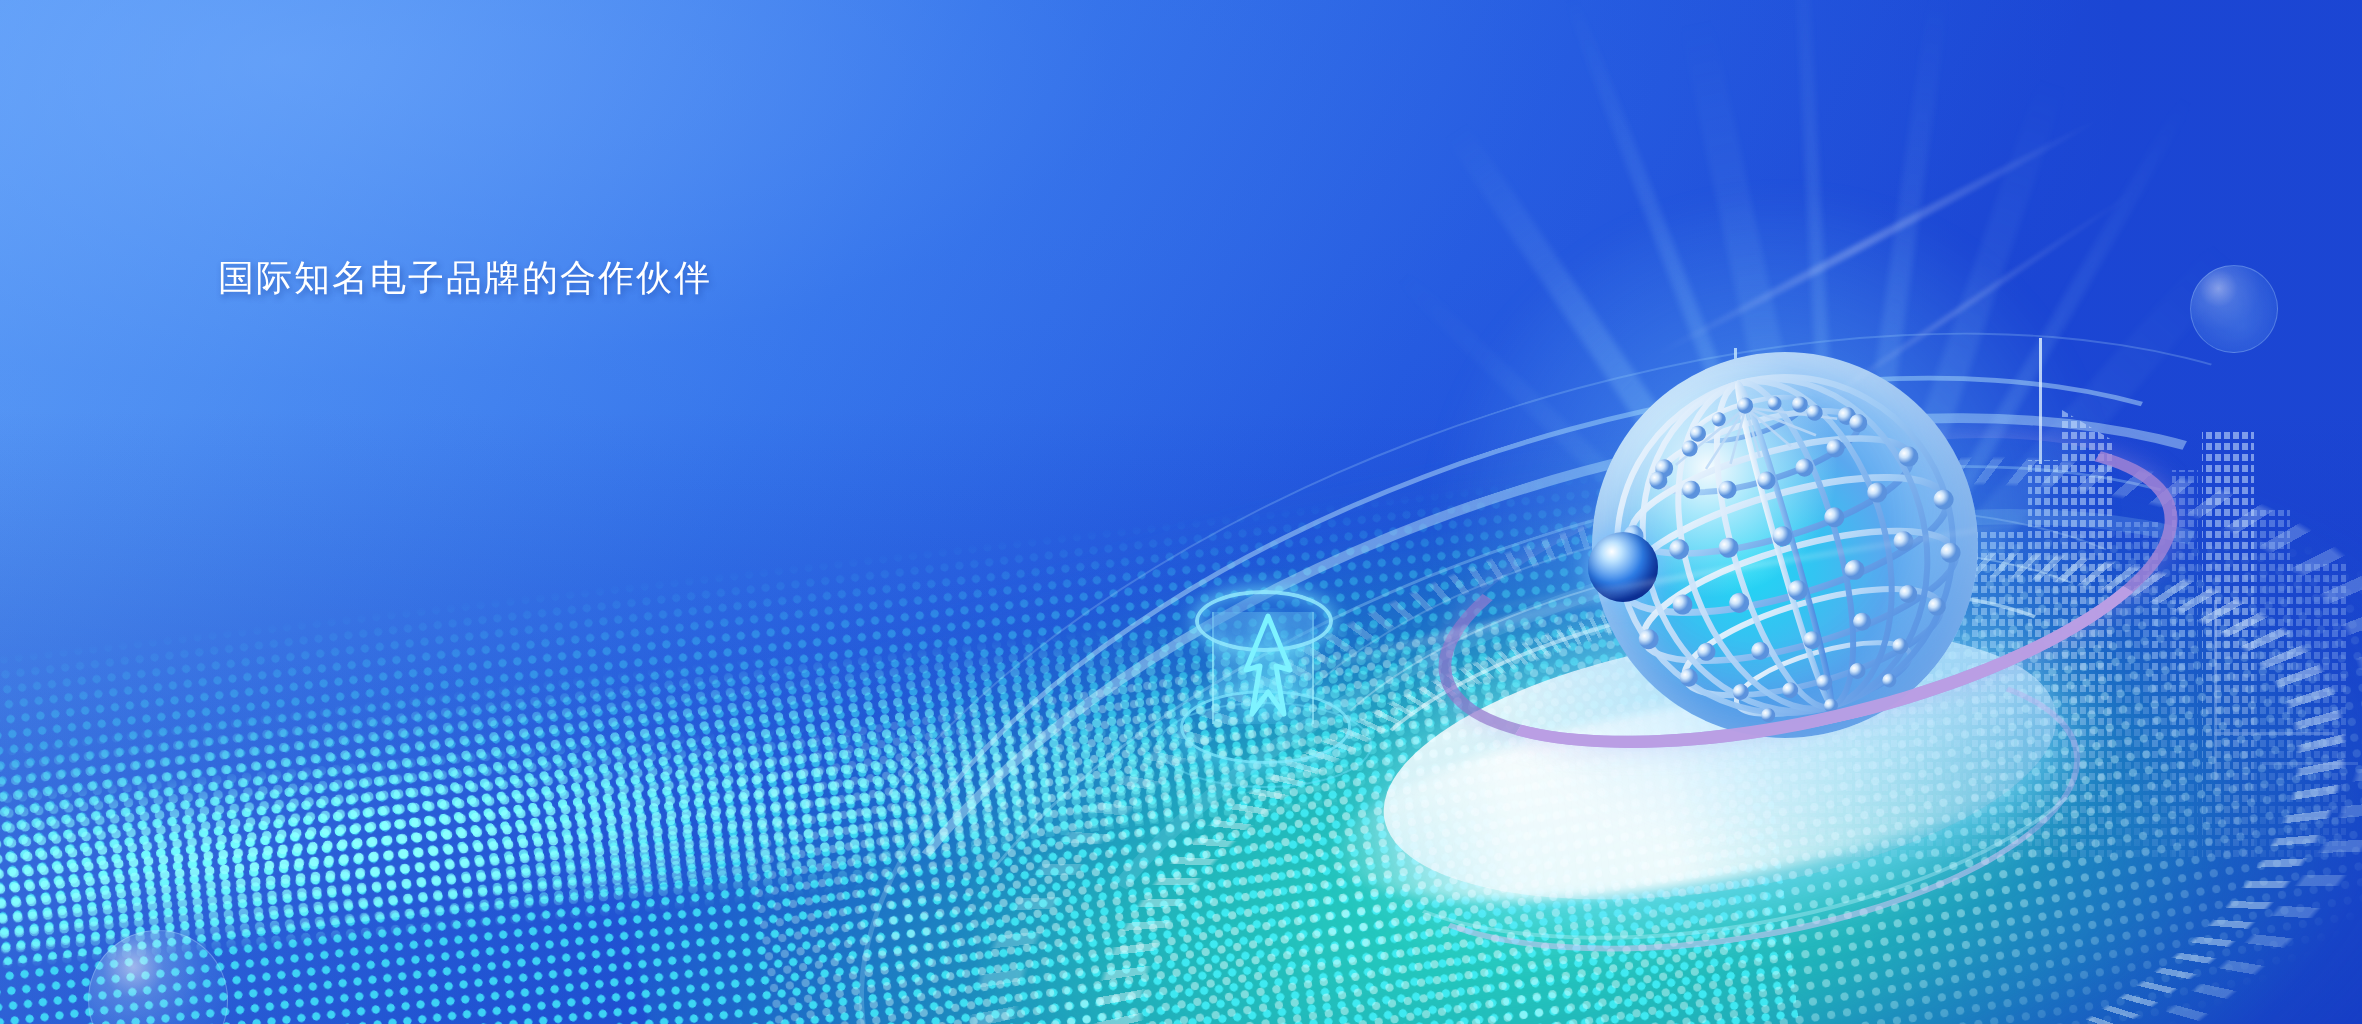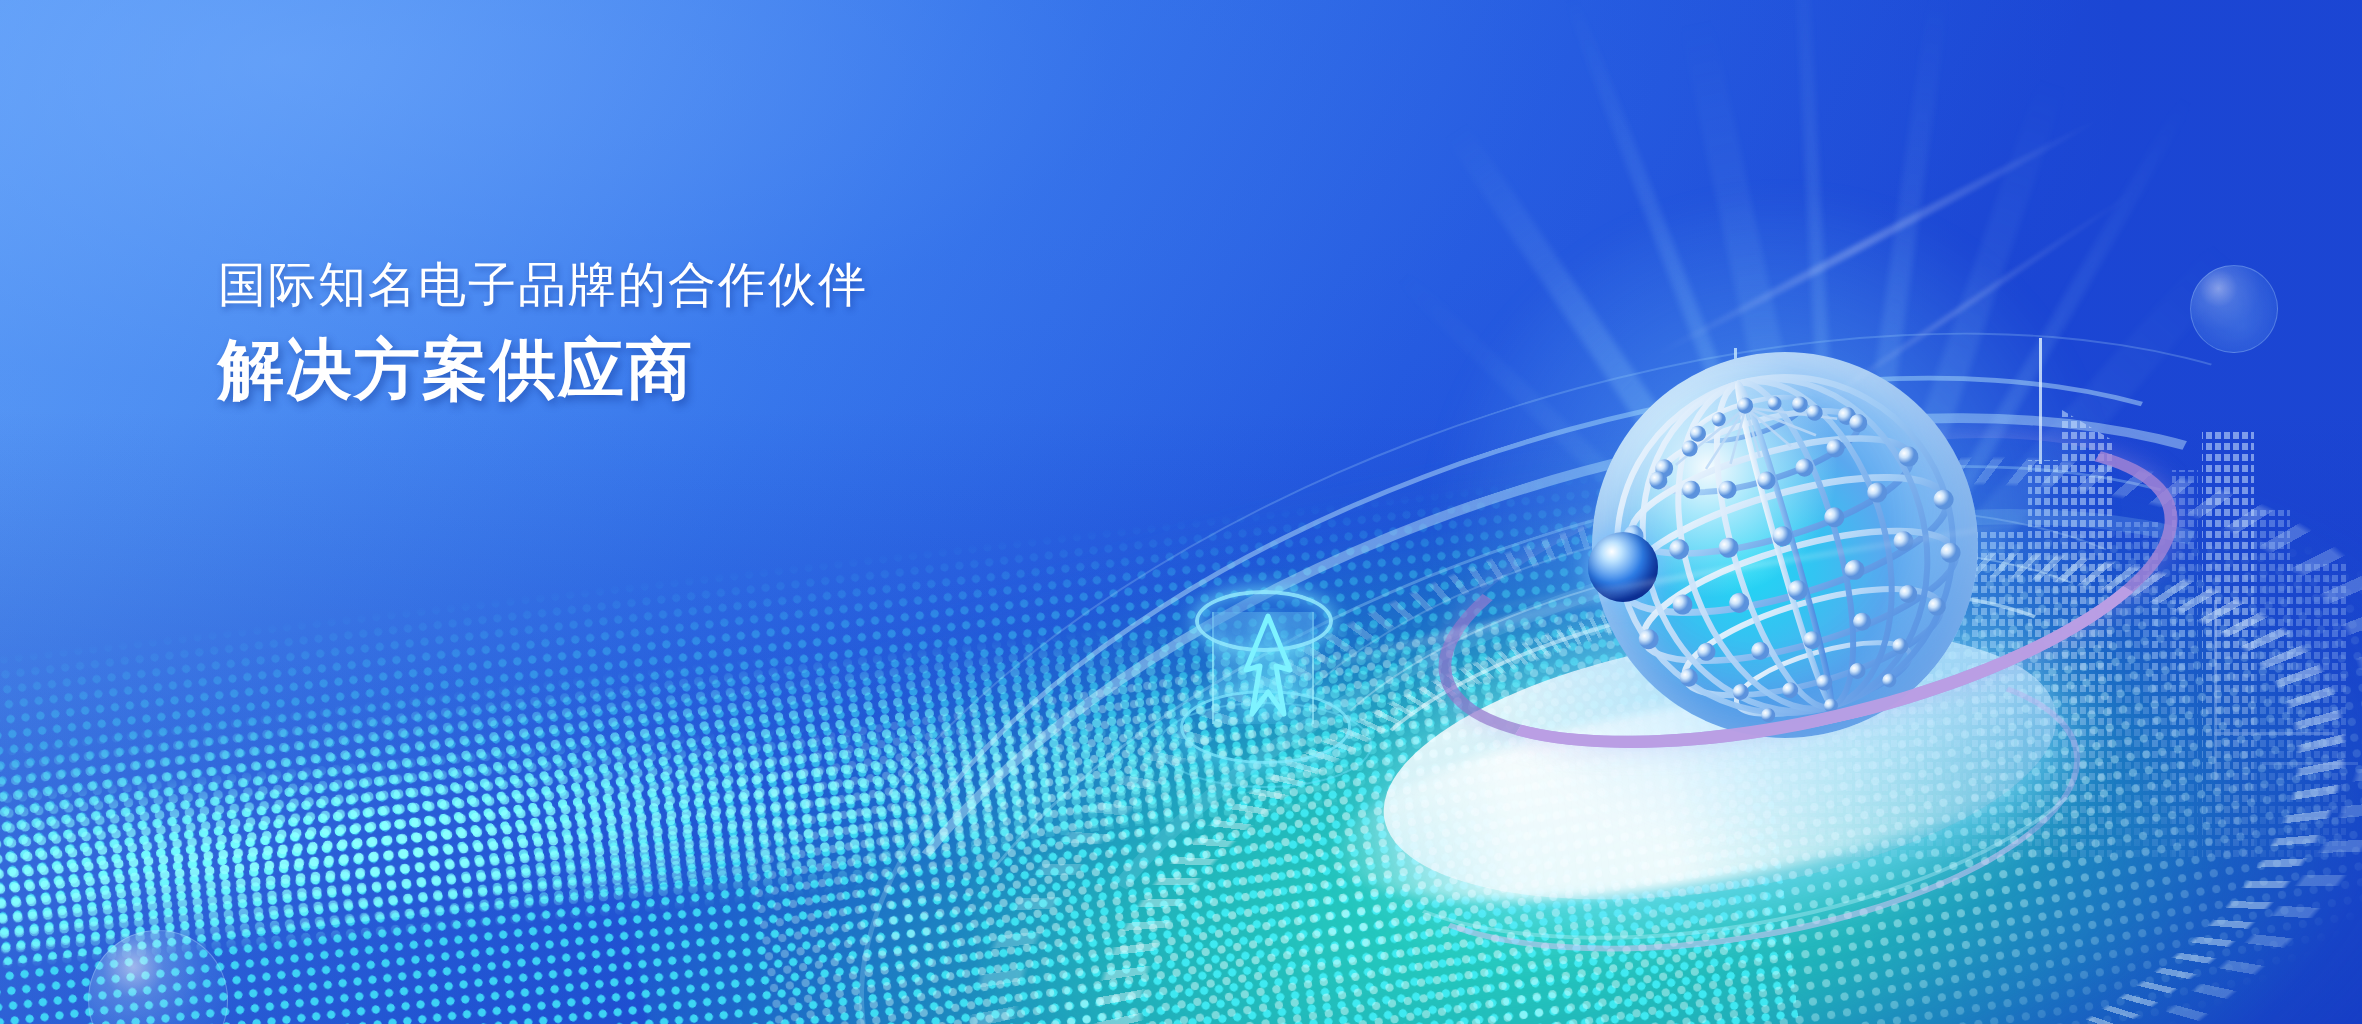--- a/index.html
+++ b/index.html
@@ -361,27 +361,27 @@
   }
 
   
   .text-block {
     position: absolute;
     left: 218px;
     top: 255px;
     z-index: 40;
   }
   .eyebrow {
-    font-size: 48px;
+    font-size: 36px;
     line-height: 1.25;
     color: #ffffff;
     letter-spacing: 2px;
     font-weight: 400;
     text-shadow: 2px 3px 6px rgba(10,45,140,0.45);
-    margin: 0 0 16px 0;
+    margin: 0 0 28px 0;
     white-space: nowrap;
   }
   .headline {
     font-size: 66px;
     line-height: 1.16;
     color: #ffffff;
     font-weight: 700;
     letter-spacing: 2px;
     text-shadow: 3px 4px 8px rgba(10,45,140,0.48);
     margin: 0;
@@ -590,16 +590,15 @@
   <div class="streak" style="left:1620px; top:232px; width:520px; height:8px; transform:rotate(-28deg); opacity:.45;"></div>
   <div class="streak" style="left:1760px; top:300px; width:420px; height:5px; transform:rotate(-34deg); opacity:.35;"></div>
   <div class="streak" style="left:1180px; top:620px; width:620px; height:10px; transform:rotate(-14deg); opacity:.3;"></div>
   <div class="streak" style="left:1420px; top:560px; width:700px; height:6px; transform:rotate(-9deg); opacity:.38;"></div>
 
   <div class="bubble b-tr"></div>
   <div class="bubble b-bl"></div>
 
   <div class="text-block">
     <div class="eyebrow">国际知名电子品牌的合作伙伴</div>
-    <div class="headline">解决方案供应商</div>
   </div>
 
 </div>
 
 </body></html>

